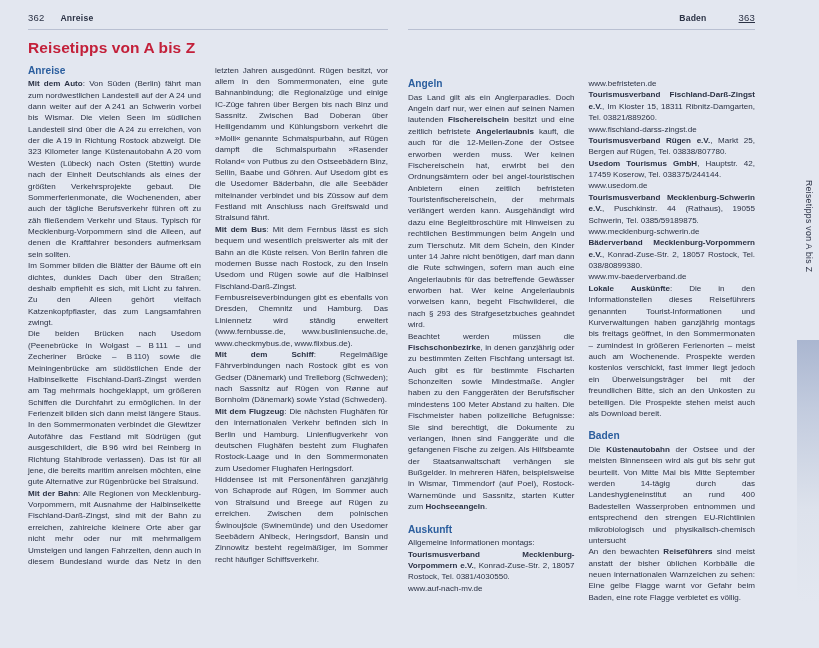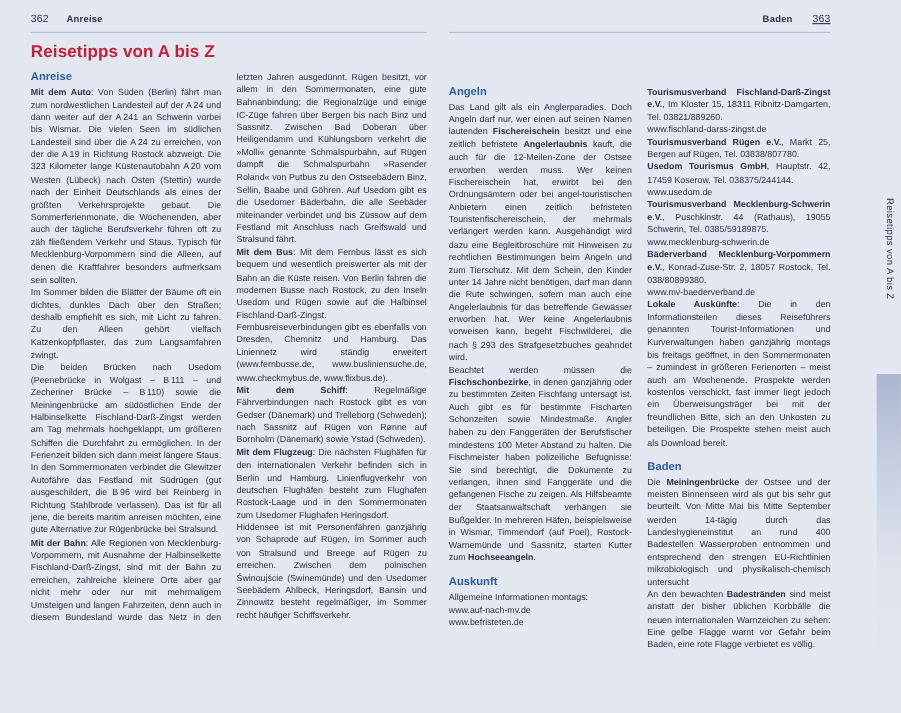--- a/index.html
+++ b/index.html
@@ -45,21 +45,21 @@
   .runhead.right { justify-content: flex-end; }
   .folio {
     font-weight: normal;
     font-size: 9.5px;
   }
   .runtitle {
     font-weight: bold;
     font-size: 8.6px;
   }
   .runhead.left .runtitle  { margin-left: 16px; }
-  .runhead.right .folio    { margin-left: 18px; text-decoration: underline; }
+  .runhead.right .folio    { margin-left: 32px; text-decoration: underline; }
 
   
   .chapter-title {
     color: #c3203a;
     font-size: 15.5px;
     font-weight: bold;
     letter-spacing: .1px;
     margin: 10px 0 9px 0;
     line-height: 1;
   }
@@ -165,38 +165,39 @@
 
         <h3 class="sec">Angeln</h3>
         <div>
             <p class="para">Das Land gilt als ein Anglerparadies. Doch Angeln darf nur, wer einen auf seinen Namen lautenden <b>Fischereischein</b> besitzt und eine zeitlich befristete <b>Angelerlaubnis</b> kauft, die auch für die 12-Meilen-Zone der Ostsee erworben werden muss. Wer keinen Fischereischein hat, erwirbt bei den Ordnungsämtern oder bei angel-touristischen Anbietern einen zeitlich befristeten Touristenfischereischein, der mehrmals verlängert werden kann. Ausgehändigt wird dazu eine Begleitbroschüre mit Hinweisen zu rechtlichen Bestimmungen beim Angeln und zum Tierschutz. Mit dem Schein, den Kinder unter 14 Jahre nicht benötigen, darf man dann die Rute schwingen, sofern man auch eine Angelerlaubnis für das betreffende Gewässer erworben hat. Wer keine Angelerlaubnis vorweisen kann, begeht Fischwilderei, die nach § 293 des Strafgesetzbuches geahndet wird.</p>
             <p class="para">Beachtet werden müssen die <b>Fischschonbezirke</b>, in denen ganzjährig oder zu bestimmten Zeiten Fischfang untersagt ist. Auch gibt es für bestimmte Fischarten Schonzeiten sowie Mindestmaße. Angler haben zu den Fanggeräten der Berufsfischer mindestens 100 Meter Abstand zu halten. Die Fischmeister haben polizeiliche Befugnisse: Sie sind berechtigt, die Dokumente zu verlangen, ihnen sind Fanggeräte und die gefangenen Fische zu zeigen. Als Hilfsbeamte der Staatsanwaltschaft verhängen sie Bußgelder. In mehreren Häfen, beispielsweise in Wismar, Timmendorf (auf Poel), Rostock-Warnemünde und Sassnitz, starten Kutter zum <b>Hochseeangeln</b>.</p>
           </div>
 
         <h3 class="sec spaced">Auskunft</h3>
         <div>
             <p class="para">Allgemeine Informationen montags:</p>
+            <p class="para"><b>Tourismusverband Mecklenburg-Vorpommern e.V.</b>, Konrad-Zuse-Str. 2, 18057 Rostock, Tel. 0381/4030550.</p>
             <p class="para">www.auf-nach-mv.de</p>
             <p class="para">www.befristeten.de</p>
             <p class="para"><b>Tourismusverband Fischland-Darß-Zingst e.V.</b>, Im Kloster 15, 18311 Ribnitz-Damgarten, Tel. 03821/889260.</p>
             <p class="para">www.fischland-darss-zingst.de</p>
             <p class="para"><b>Tourismusverband Rügen e.V.</b>, Markt 25, Bergen auf Rügen, Tel. 03838/807780.</p>
             <p class="para"><b>Usedom Tourismus GmbH</b>, Hauptstr. 42, 17459 Koserow, Tel. 038375/244144.</p>
             <p class="para">www.usedom.de</p>
             <p class="para"><b>Tourismusverband Mecklenburg-Schwerin e.V.</b>, Puschkinstr. 44 (Rathaus), 19055 Schwerin, Tel. 0385/59189875.</p>
             <p class="para">www.mecklenburg-schwerin.de</p>
             <p class="para"><b>Bäderverband Mecklenburg-Vorpommern e.V.</b>, Konrad-Zuse-Str. 2, 18057 Rostock, Tel. 038/80899380.</p>
             <p class="para">www.mv-baederverband.de</p>
             <p class="para"><b>Lokale Auskünfte</b>: Die in den Informationsteilen dieses Reiseführers genannten Tourist-Informationen und Kurverwaltungen haben ganzjährig montags bis freitags geöffnet, in den Sommermonaten – zumindest in größeren Ferienorten – meist auch am Wochenende. Prospekte werden kostenlos verschickt, fast immer liegt jedoch ein Überweisungsträger bei mit der freundlichen Bitte, sich an den Unkosten zu beteiligen. Die Prospekte stehen meist auch als Download bereit.</p>
           </div>
 
         <h3 class="sec spaced">Baden</h3>
         <div>
-            <p class="para">Die <b>Meiningenbrücke</b> der Ostsee und der meisten Binnenseen wird als gut bis sehr gut beurteilt. Von Mitte Mai bis Mitte September werden 14-tägig durch das Landeshygieneinstitut an rund 400 Badestellen Wasserproben entnommen und entsprechend den strengen EU-Richtlinien mikrobiologisch und physikalisch-chemisch untersucht</p>
-            <p class="para">An den bewachten <b>Badestränden</b> sind meist anstatt der bisher üblichen Korbbälle die neuen internationalen Warnzeichen zu sehen: Eine gelbe Flagge warnt vor Gefahr beim Baden, eine rote Flagge verbietet es völlig.</p>
+            <p class="para">Die <b>Küstenautobahn</b> der Ostsee und der meisten Binnenseen wird als gut bis sehr gut beurteilt. Von Mitte Mai bis Mitte September werden 14-tägig durch das Landeshygieneinstitut an rund 400 Badestellen Wasserproben entnommen und entsprechend den strengen EU-Richtlinien mikrobiologisch und physikalisch-chemisch untersucht</p>
+            <p class="para">An den bewachten <b>Reiseführers</b> sind meist anstatt der bisher üblichen Korbbälle die neuen internationalen Warnzeichen zu sehen: Eine gelbe Flagge warnt vor Gefahr beim Baden, eine rote Flagge verbietet es völlig.</p>
           </div>
       </div>
     </div>
   </div>
 
   <div class="thumb-tab"></div>
   <div class="thumb-tab-label">Reisetipps von A bis Z</div>
 
 </div>
 

